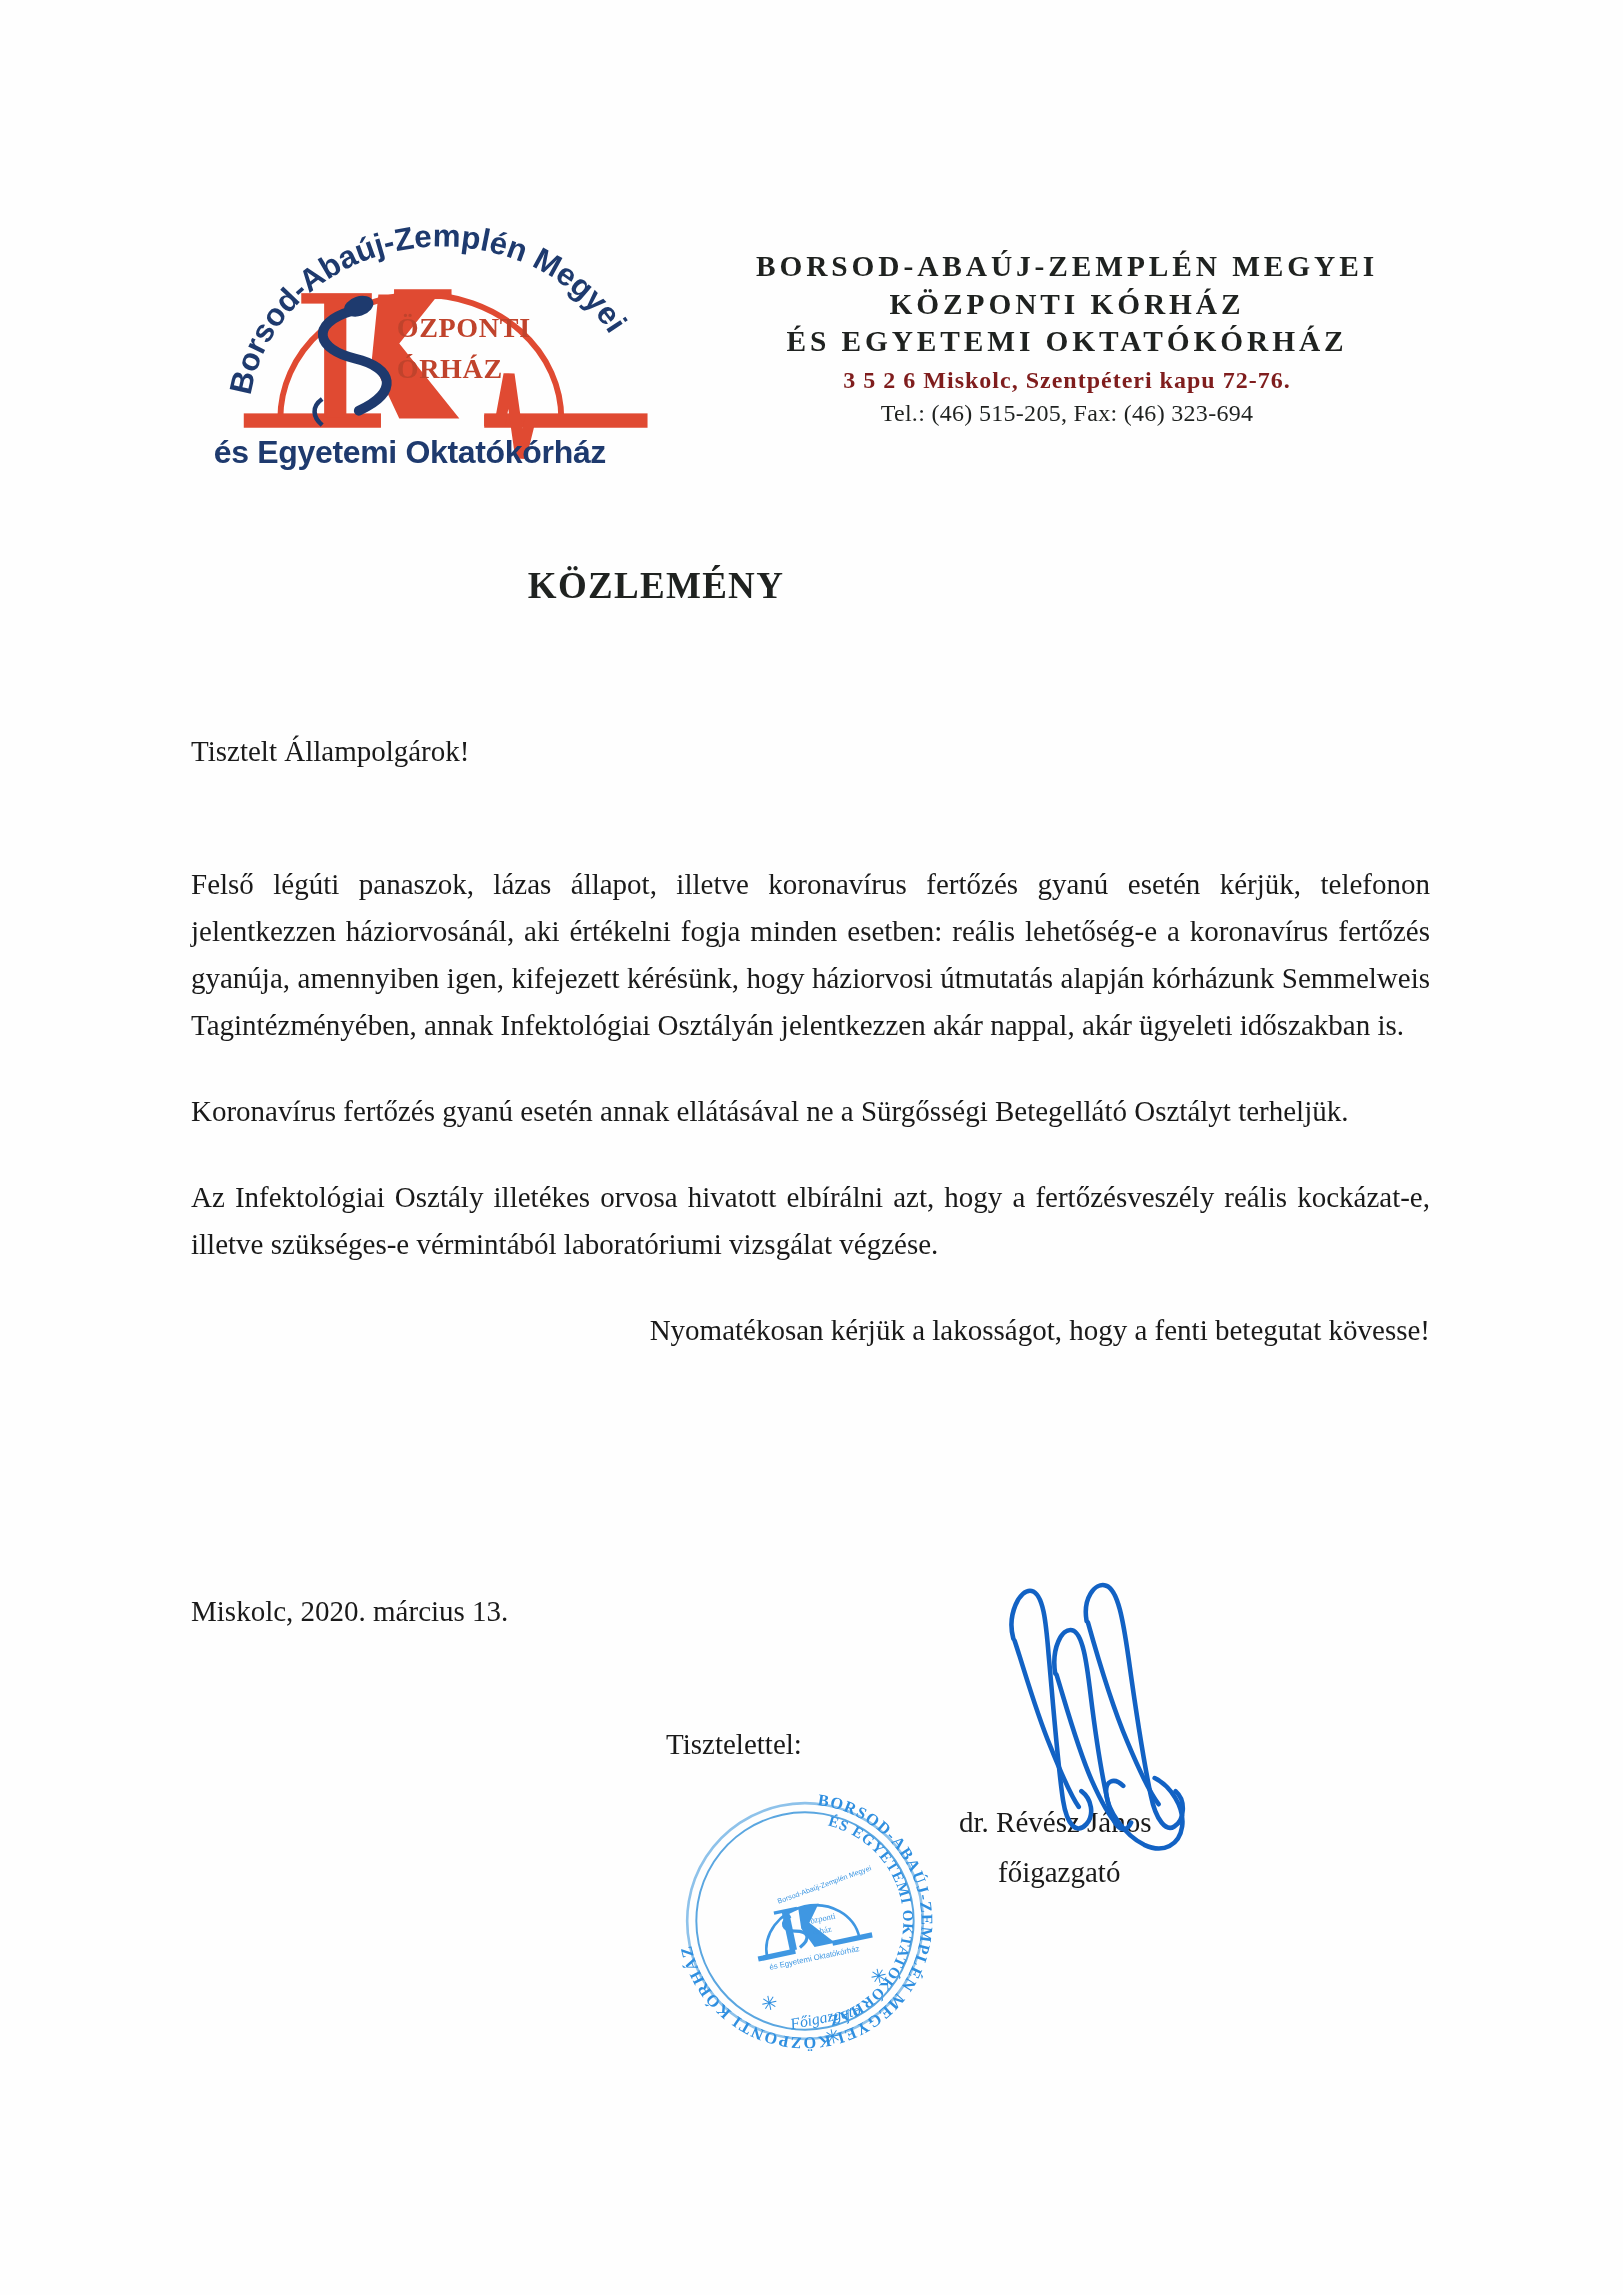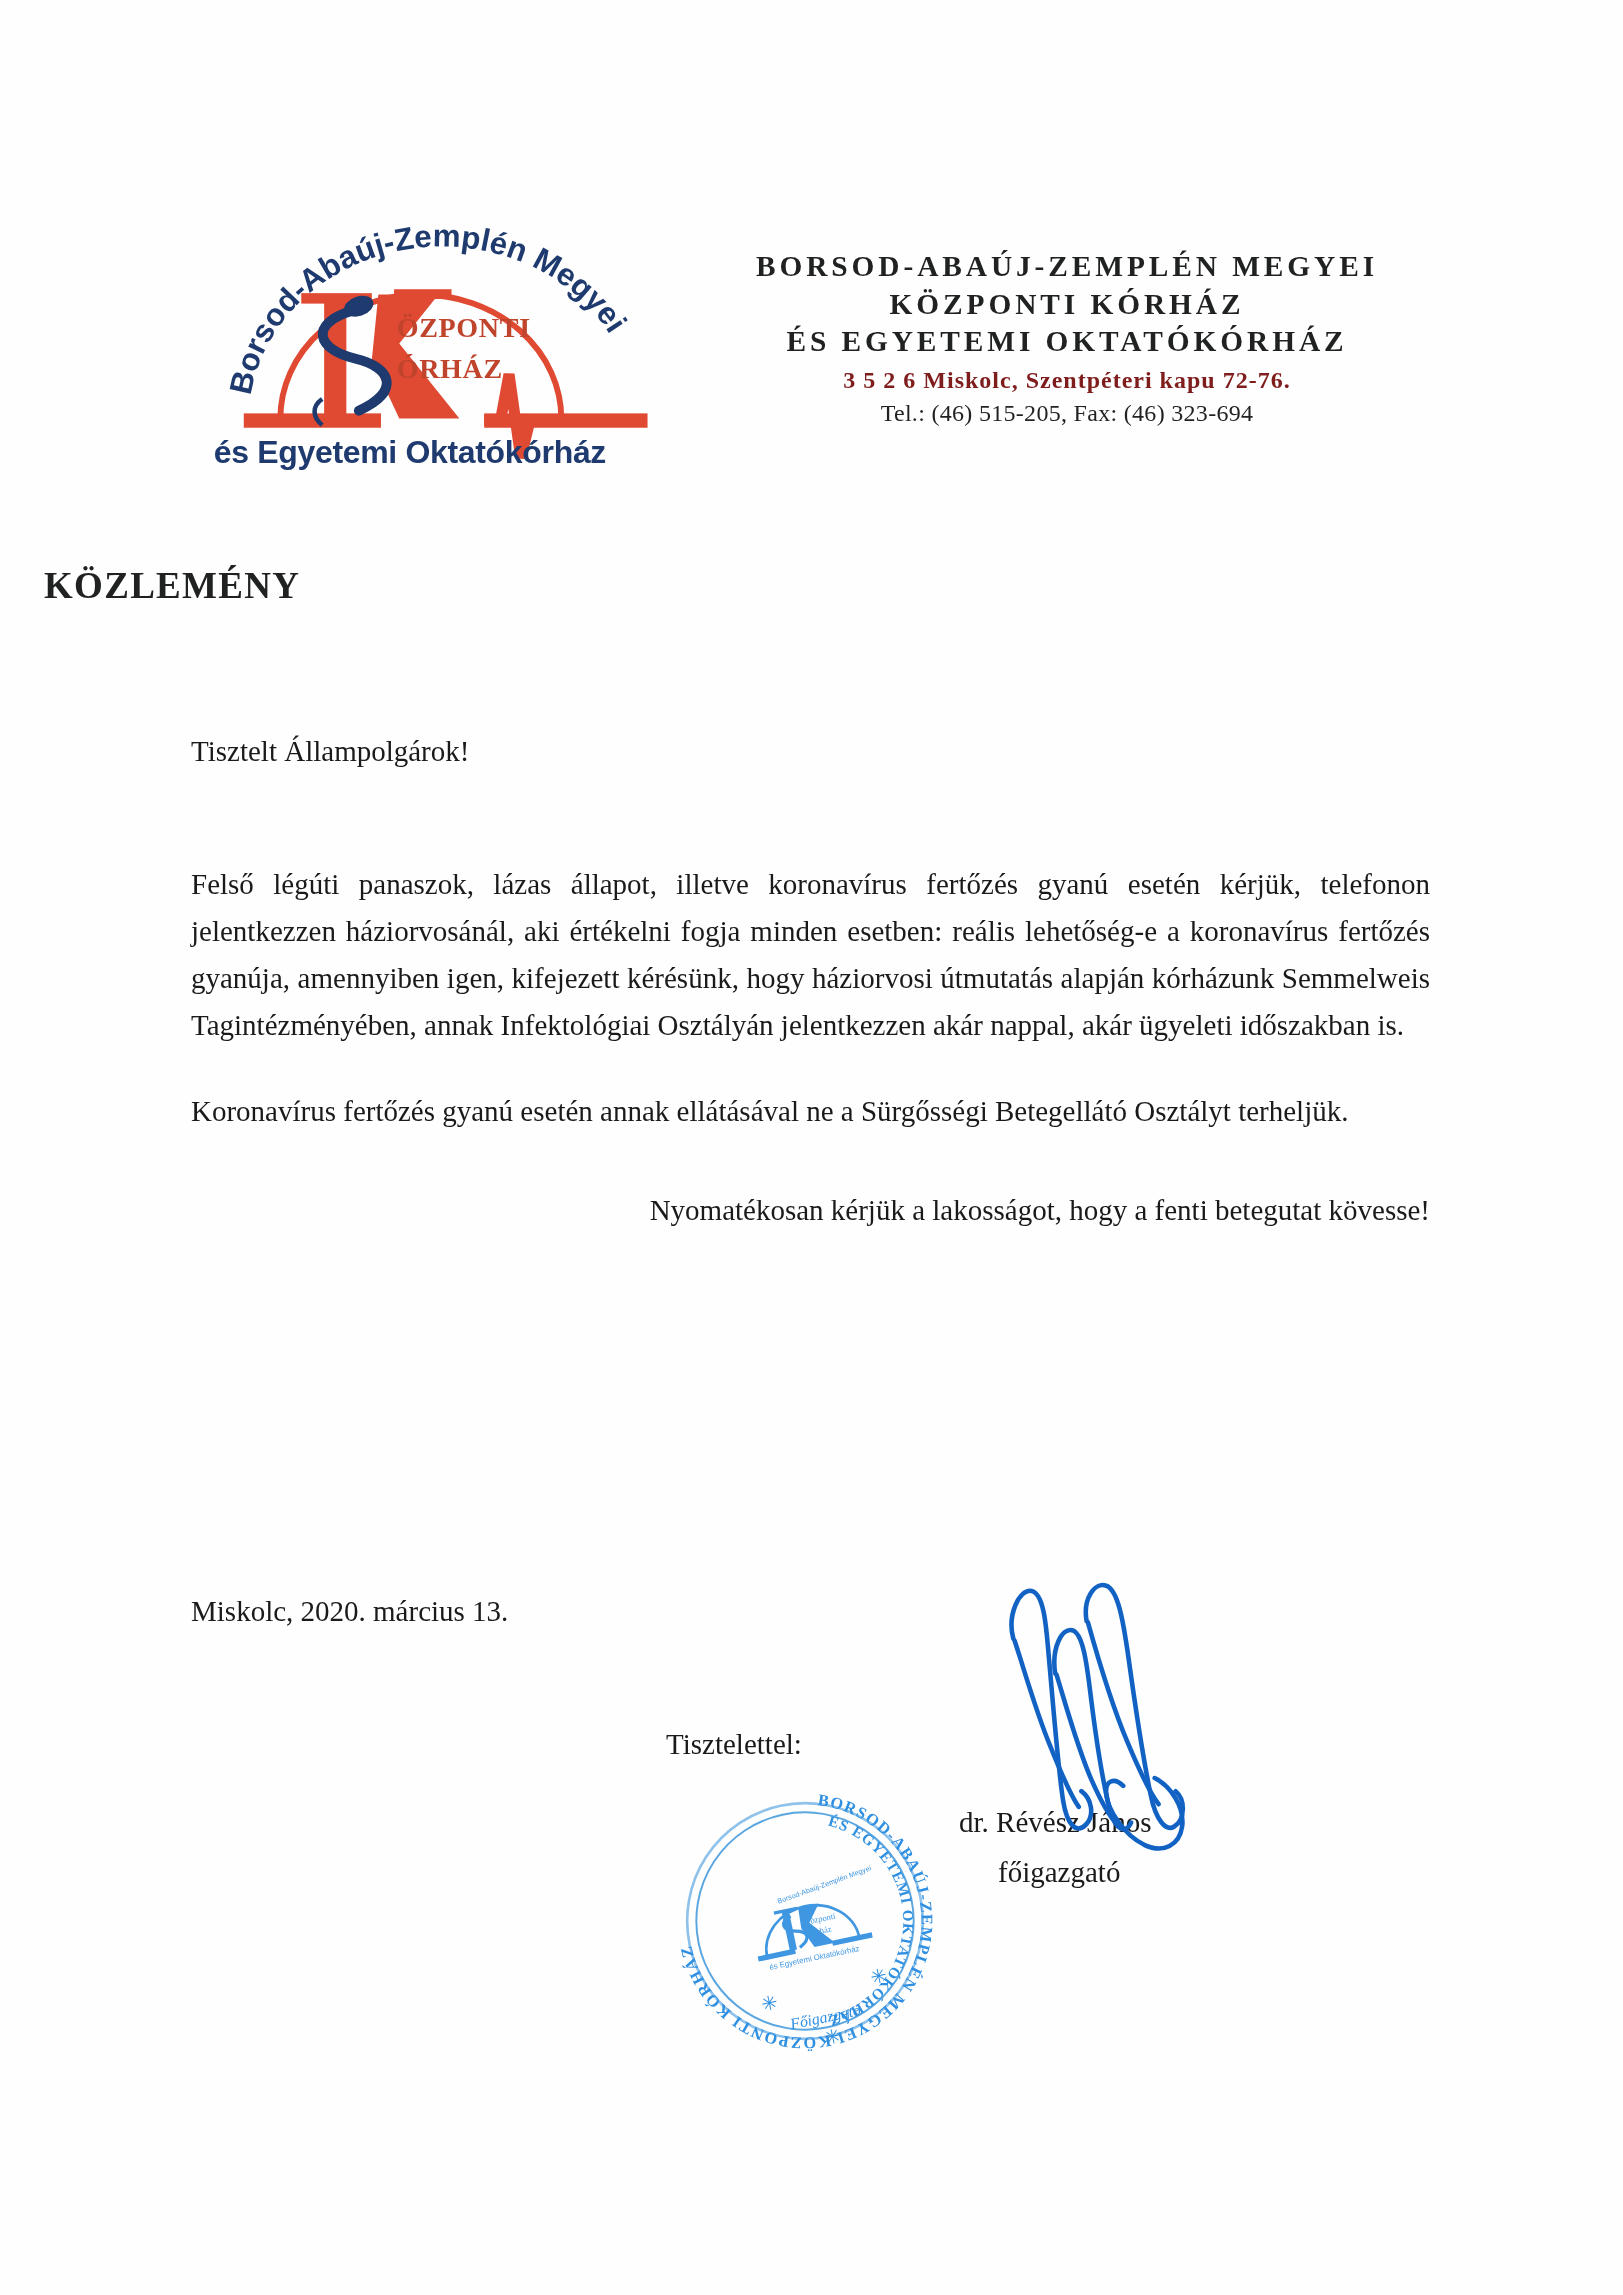--- a/index.html
+++ b/index.html
@@ -76,25 +76,25 @@
     color: #1f2220;
     letter-spacing: 0.3px;
   }
 
   
   .doc-title {
     position: absolute;
     top: 564px;
     left: 0;
     width: 1312px;
+    text-align: center;
     font-size: 37px;
     font-weight: bold;
     letter-spacing: 1.3px;
     color: #1f2220;
-    margin-left: 44px;
   }
 
   
   .body-area {
     position: absolute;
     left: 191px;
     top: 732px;
     width: 1239px;
   }
 
@@ -220,20 +220,21 @@
   <div class="doc-title">KÖZLEMÉNY</div>
 
   <div class="body-area">
     <div class="greeting">Tisztelt Állampolgárok!</div>
 
     <div class="spacer-sm"></div>
     <p class="para">Felső légúti panaszok, lázas állapot, illetve koronavírus fertőzés gyanú esetén kérjük, telefonon jelentkezzen háziorvosánál, aki értékelni fogja minden esetben: reális lehetőség-e a koronavírus fertőzés gyanúja, amennyiben igen, kifejezett kérésünk, hogy háziorvosi útmutatás alapján kórházunk Semmelweis Tagintézményében, annak Infektológiai Osztályán jelentkezzen akár nappal, akár ügyeleti időszakban is.</p>
     <div class="spacer-sm"></div>
     <p class="para">Koronavírus fertőzés gyanú esetén annak ellátásával ne a Sürgősségi Betegellátó Osztályt terheljük.</p>
     <div class="spacer-sm"></div>
+    <p class="para">Az Infektológiai Osztály illetékes orvosa hivatott elbírálni azt, hogy a fertőzésveszély reális kockázat-e, illetve szükséges-e vérmintából laboratóriumi vizsgálat végzése.</p>
     <div class="spacer-sm"></div>
     <p class="para last-left nomargin">Nyomatékosan kérjük a lakosságot, hogy a fenti betegutat kövesse!</p>
   </div>
 
   <div class="date-line">Miskolc, 2020. március 13.</div>
 
   <div class="regards">Tisztelettel:</div>
   <div class="signer-name">dr. Révész János</div>
   <div class="signer-role">főigazgató</div>
 

